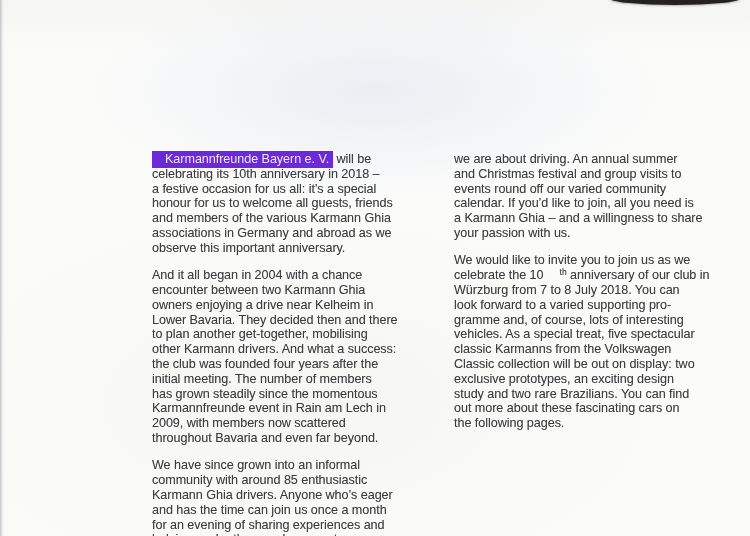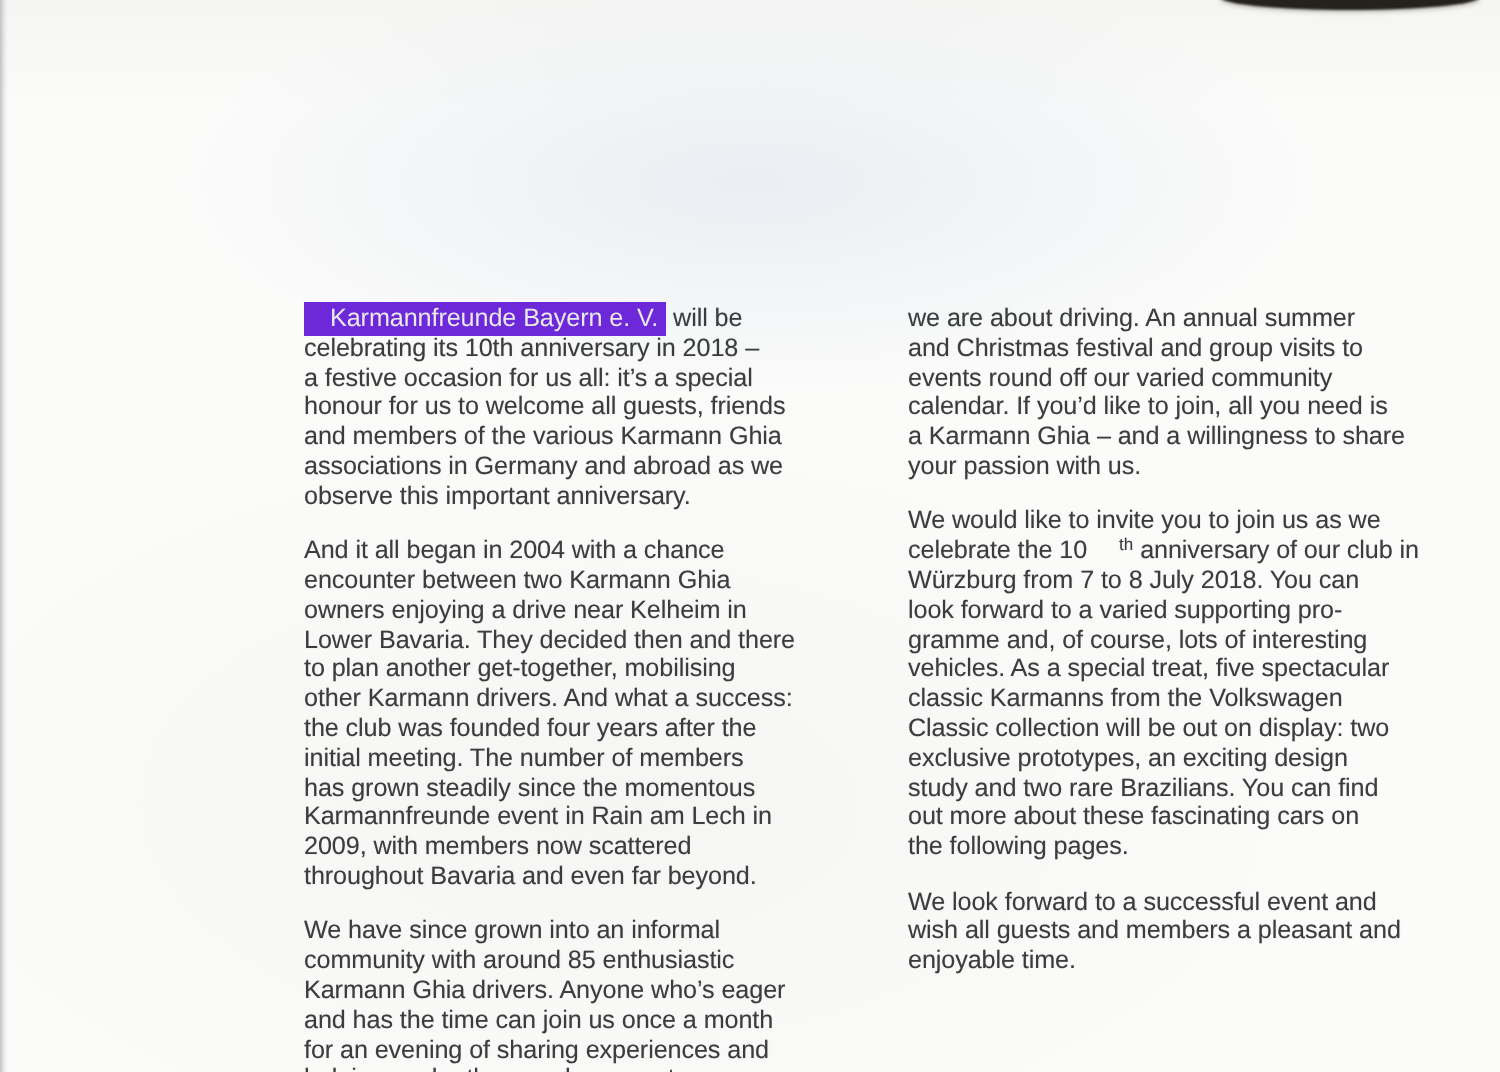--- a/index.html
+++ b/index.html
@@ -57,14 +57,13 @@
 
 <div class="col col-left">
   <p class="para"><span class="hl">Karmannfreunde Bayern e. V.</span><span> will be<br>celebrating its 10th anniversary in 2018 –<br>a festive occasion for us all: it’s a special<br>honour for us to welcome all guests, friends<br>and members of the various Karmann Ghia<br>associations in Germany and abroad as we<br>observe this important anniversary.</span></p>
   <p class="para">And it all began in 2004 with a chance<br>encounter between two Karmann Ghia<br>owners enjoying a drive near Kelheim in<br>Lower Bavaria. They decided then and there<br>to plan another get-together, mobilising<br>other Karmann drivers. And what a success:<br>the club was founded four years after the<br>initial meeting. The number of members<br>has grown steadily since the momentous<br>Karmannfreunde event in Rain am Lech in<br>2009, with members now scattered<br>throughout Bavaria and even far beyond.</p>
   <p class="para">We have since grown into an informal<br>community with around 85 enthusiastic<br>Karmann Ghia drivers. Anyone who’s eager<br>and has the time can join us once a month<br>for an evening of sharing experiences and<br>helping each other purchase, restore or even</p>
 </div>
 
 <div class="col col-right">
   <p class="para">we are about driving. An annual summer<br>and Christmas festival and group visits to<br>events round off our varied community<br>calendar. If you’d like to join, all you need is<br>a Karmann Ghia – and a willingness to share<br>your passion with us.</p>
   <p class="para">We would like to invite you to join us as we<br>celebrate the 10<sup>th</sup> anniversary of our club in<br>Würzburg from 7 to 8 July 2018. You can<br>look forward to a varied supporting pro-<br>gramme and, of course, lots of interesting<br>vehicles. As a special treat, five spectacular<br>classic Karmanns from the Volkswagen<br>Classic collection will be out on display: two<br>exclusive prototypes, an exciting design<br>study and two rare Brazilians. You can find<br>out more about these fascinating cars on<br>the following pages.</p>
-  <p class="para">We look forward to a successful event and<br>wish all guests and members a pleasant and<br>enjoyable time.</p>
 </div>
 
 </body></html>

